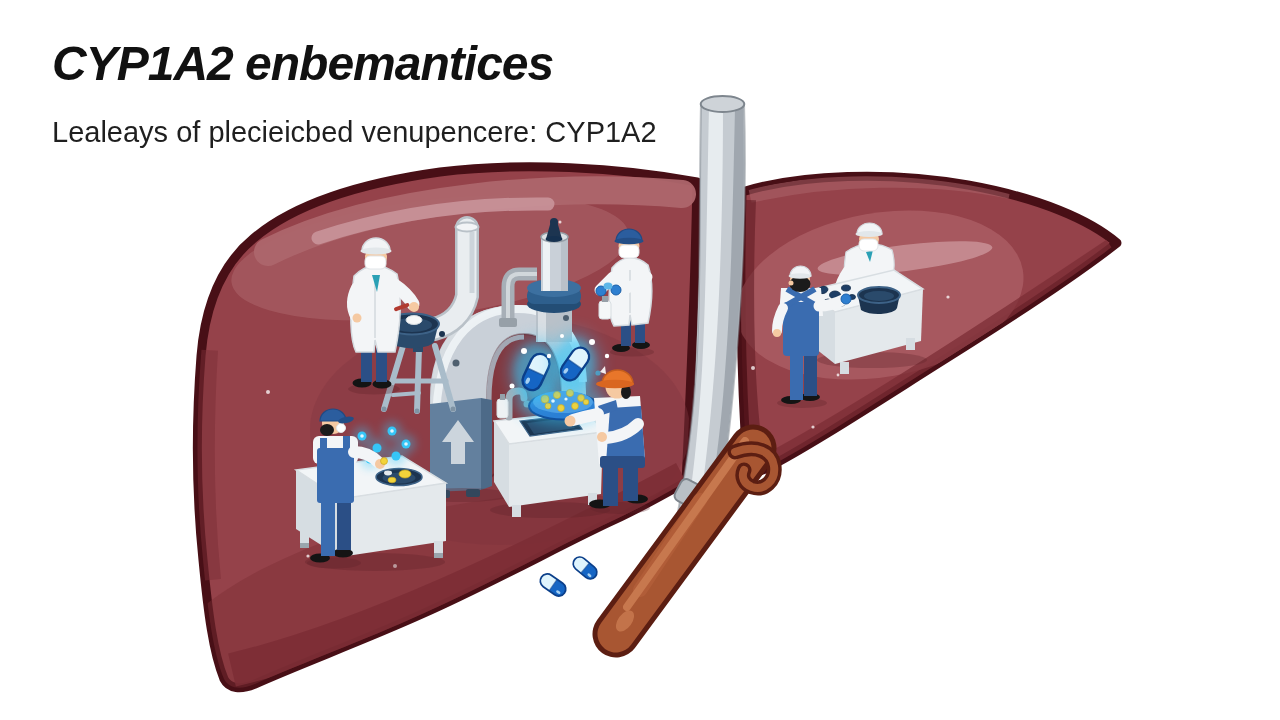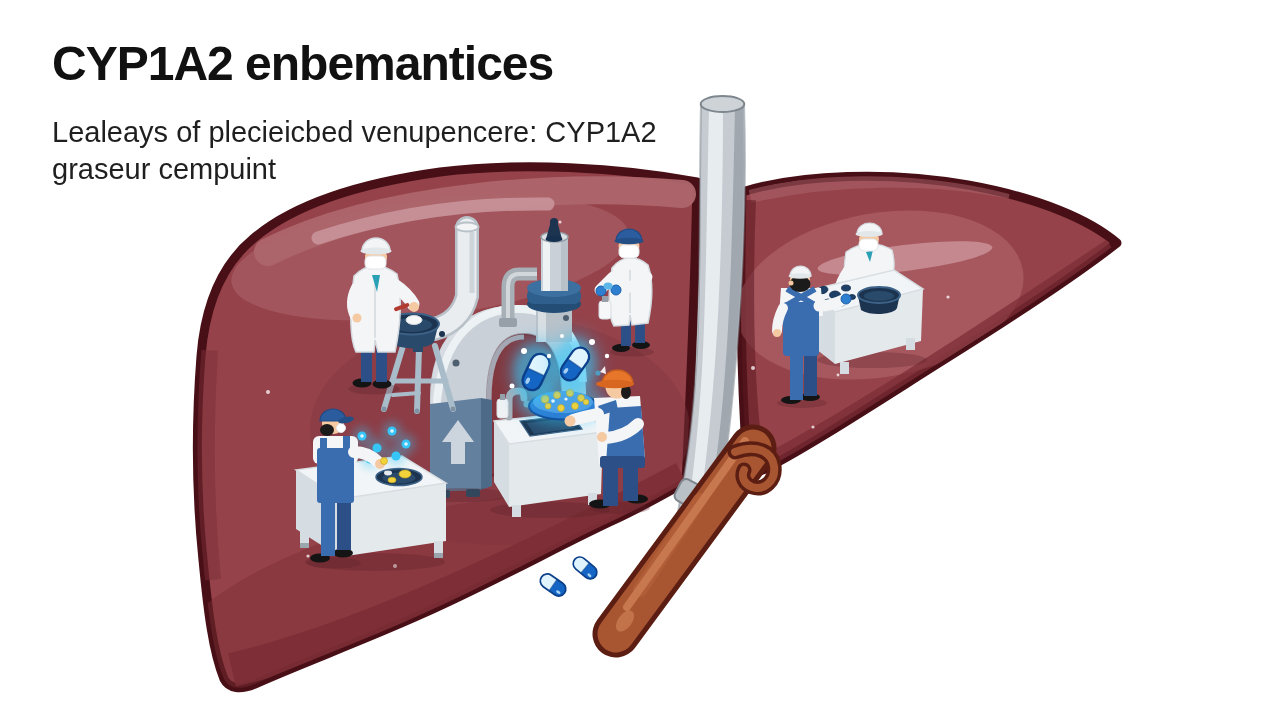--- a/index.html
+++ b/index.html
@@ -1,18 +1,18 @@
 <!DOCTYPE html>
 <html style="--background: #ffffff; --title-text: #111111; --subtitle-text: #1f1f1f; --liver-body: #95424a; --liver-outline: #480f16; --liver-highlight: #ad666b; --liver-streak: #c9939a; --liver-shadow: #7c2e35; --liver-inner-dark: #823840; --lobe-light: #aa5c63; --lobe-streak: #c58b90; --crease-dark: #5d1a20; --ground-shadow: #5e2228; --arch-opening: #83363d; --duct-gray: #c5cbd1; --duct-gray-light: #e9edf0; --duct-gray-dark: #99a1a9; --duct-outline: #7e868e; --duct-top: #ced3d8; --duct-coupling: #b9c0c6; --bile-brown: #a85632; --bile-brown-dark: #5c1e12; --bile-brown-mid: #b9643e; --bile-brown-light: #c97a50; --machine-gray: #c9d0d8; --machine-gray-light: #eef2f5; --machine-gray-mid: #b9c1c9; --machine-rim: #aab4bf; --machine-strip: #d9dee3; --machine-top: #dde2e6; --machine-dot: #4e5f6f; --machine-blue: #63809e; --machine-blue-dark: #4d6a88; --machine-foot: #33475c; --arrow-gray: #ccd5dd; --steel-blue: #2e5f8d; --steel-blue-light: #3c70a0; --steel-blue-dark: #234d75; --navy: #1c3450; --navy-mid: #2a4a6b; --navy-dark: #15304f; --pipe-gray: #a7afb7; --pipe-light: #d6dbdf; --pipe-flange: #97a0a8; --pipe-outline: #b9c1c8; --pipe-shade: #cdd4da; --tripod-gray: #a9bcca; --tripod-dark: #7f93a4; --bowl-rim: #3d6287; --utensil-red: #b23a30; --glow-cyan: #35c6f7; --glow-white: #dff8ff; --tray-blue: #2b7fd4; --tray-top: #4d9fe4; --tray-edge: #11509c; --capsule-blue: #1565c4; --capsule-light: #dff4fd; --capsule-edge: #0b3f8a; --dot-yellow: #f2d33a; --yellow-edge: #caa81f; --coat-white: #f3f5f7; --coat-shade: #d3d9de; --table-white: #f2f5f7; --table-shade: #e4e9ec; --table-side: #d6dde2; --table-edge: #d8dee2; --leg-dark: #9aa5ad; --overalls-blue: #3a6cb0; --pants-blue: #2b4f86; --cap-blue: #2b5d9e; --cap-blue-dark: #1f4a84; --cap-brim-blue: #244e86; --cap-white: #f2f4f6; --cap-brim: #e2e7ea; --hardhat-orange: #e8762a; --hardhat-dark: #c45d1d; --hardhat-brim: #d96620; --glove-blue: #2e7fd0; --glove-dark: #1b5fa8; --item-lightblue: #5db6e8; --piece-blue: #1e3f66; --piece-edge: #122c4a; --skin: #f5c9a2; --shoe-black: #141414; --hair-black: #1b1b1b; --mask-white: #ffffff; --mask-edge: #e1e5e8; --eye-dark: #27241f; --tie-teal: #2aa0b5;"><head>
 <meta charset="utf-8">
 <style>
   html,body{margin:0;padding:0;}
   body{font-family:"Liberation Sans", sans-serif;background:#fff;}
   .stage{position:relative;width:1280px;height:720px;overflow:hidden;background:var(--background);}
-  .title{position:absolute;left:52px;top:36px;font-size:48px;font-weight:700;letter-spacing:-1px;color:var(--title-text);white-space:nowrap;}
+  .title{position:absolute;left:52px;top:36px;font-size:48px;font-weight:700;letter-spacing:-1px;color:var(--title-text);white-space:nowrap;font-style:italic;}
   .subtitle{position:absolute;left:52px;top:114px;font-size:29px;line-height:37px;color:var(--subtitle-text);}
   .subtitle div{white-space:nowrap;}
   svg{position:absolute;left:0;top:0;}
   .f-coat{fill:var(--coat-white);}
   .s-coat{stroke:var(--coat-white);fill:none;stroke-linecap:round;}
   .f-skin{fill:var(--skin);}
   .f-shoe{fill:var(--shoe-black);}
   .f-navy{fill:var(--navy);}
   .f-navy2{fill:var(--navy-mid);}
   .f-yellow{fill:var(--dot-yellow);stroke:var(--yellow-edge);stroke-width:.7;}
@@ -420,15 +420,14 @@
     <use href="#capsule" transform="translate(553,585) rotate(-145) scale(0.7)"></use>
   </g>
   <g>
     <use href="#capsule" transform="translate(585,568) rotate(-140) scale(0.67)"></use>
   </g>
 </svg>
 
   <div class="title">CYP1A2 enbemantices</div>
   <div class="subtitle">
     <div>Lealeays of plecieicbed venupencere: CYP1A2</div>
-    <div>graseur cempuint</div>
   </div>
 </div>
 
 </body></html>

